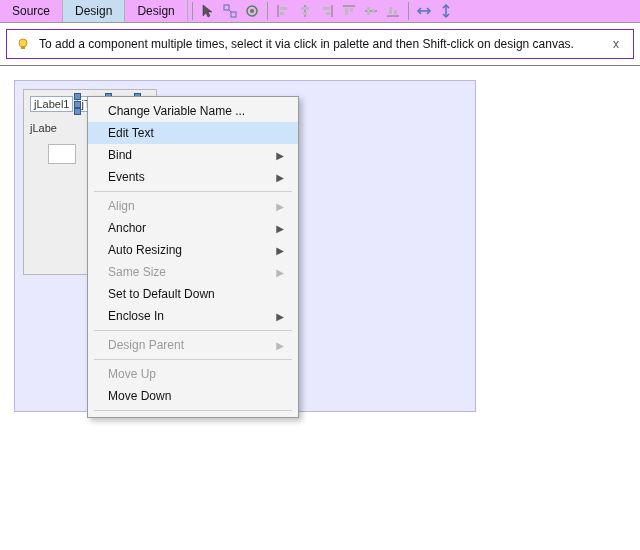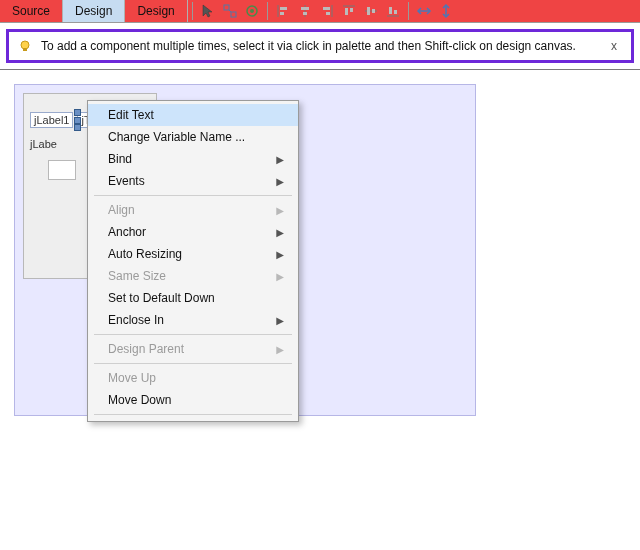--- a/index.html
+++ b/index.html
@@ -1,32 +1,32 @@
 <!DOCTYPE html>
 <html><head>
 <meta charset="utf-8">
 <style>
 html,body{margin:0;padding:0;font-family:"Segoe UI",Tahoma,sans-serif;font-size:12px;color:#111;background:#fff;}
 #app{position:relative;width:640px;height:550px;overflow:hidden;background:#fff;}
-.toolbar{display:flex;align-items:center;height:22px;border-bottom:1px solid #9a9a9a;background:#ef4444;padding:0;}
+.toolbar{display:flex;align-items:center;height:22px;border-bottom:1px solid #9a9a9a;background:#f0abfc;padding:0;}
 .tab{padding:3px 12px;height:16px;line-height:16px;cursor:pointer;border-right:1px solid #b0b0b0;}
 .tab.active{background:#c6dcf1;}
 .vsep{width:1px;height:18px;background:#9a9a9a;margin:0 4px;}
 .ticon{width:18px;height:18px;margin:0 2px;display:flex;align-items:center;justify-content:center;cursor:pointer;}
 .ticon svg{display:block;}
-.hint{display:flex;align-items:center;margin:6px 6px 0 6px;padding:6px 8px;border:3px solid #6d28d9;background:#fff;}
+.hint{display:flex;align-items:center;margin:6px 6px 0 6px;padding:6px 8px;border:1px solid #6d28d9;background:#fff;}
 .bulb{width:16px;height:16px;margin-right:8px;display:flex;align-items:center;justify-content:center;}
 .hint-text{flex:1;}
 .hint-x{padding:0 6px;cursor:pointer;color:#555;}
 .divline{height:1px;background:#7a7a7a;margin:6px 0 0 0;}
 .work{position:relative;padding:14px 0 0 14px;}
 .canvas{position:relative;width:460px;height:330px;background:#e8e8ff;border:1px solid #b6b6e6;}
 .panel{position:absolute;left:8px;top:8px;width:132px;height:184px;background:#eeeeee;border:1px solid #b8b8b8;}
 .rowlbls{display:flex;align-items:center;gap:4px;padding:6px 6px 0 6px;}
-.jlab{font-size:11px;color:#333;background:#fff;border:1px solid #99aacc;padding:1px 3px;margin-top:12px;}
+.jlab{font-size:11px;color:#333;background:#fff;border:1px solid #99aacc;padding:1px 3px;}
 .sel{position:relative;}
 .handle{position:absolute;width:5px;height:5px;background:#6b90c4;border:1px solid #335a8a;}
 .h-tl{left:-4px;top:-4px}.h-tr{right:-4px;top:-4px}.h-bl{left:-4px;bottom:-4px}.h-br{right:-4px;bottom:-4px}
 .h-tc{left:50%;top:-4px;margin-left:-3px}.h-bc{left:50%;bottom:-4px;margin-left:-3px}
 .h-ml{left:-4px;top:50%;margin-top:-3px}.h-mr{right:-4px;top:50%;margin-top:-3px}
 .jlab2{margin:10px 0 0 6px;font-size:11px;color:#333;}
 .smallbox{width:26px;height:18px;border:1px solid #b8b8b8;background:#fff;margin:10px 0 0 24px;}
 .cursor{position:absolute;left:74px;top:16px;pointer-events:none;}
 .ctx{position:absolute;left:72px;top:15px;width:210px;background:#f4f4f4;border:1px solid #9a9a9a;box-shadow:3px 3px 6px rgba(0,0,0,0.25);padding:3px 0;}
 .mi{display:flex;align-items:center;justify-content:space-between;padding:4px 14px 4px 20px;cursor:default;}
@@ -157,27 +157,27 @@
       </div>
       <div class="jlab2" data-interactable="true">jLabe</div>
       <div class="smallbox" data-interactable="true"></div>
     </div>
 
     <svg class="cursor" width="16" height="16" data-interactable="false">
           <polygon points="2,1 2,13 5,10 7,14 9,13 7,9 11,9" fill="#fff" stroke="#000" stroke-width="1"></polygon>
         </svg>
 
     <div class="ctx" data-interactable="false">
+      <div class="mi" data-interactable="true">
+            <span data-interactable="false">Change Variable Name ...</span>
+          </div>
       <div class="mi hl" data-interactable="true">
             <span data-interactable="false">Edit Text</span>
           </div>
       <div class="mi" data-interactable="true">
-            <span data-interactable="false">Change Variable Name ...</span>
-          </div>
-      <div class="mi" data-interactable="true">
             <span data-interactable="false">Bind</span>
             <span class="arrow" data-interactable="false">▶</span>
           </div>
       <div class="mi" data-interactable="true">
             <span data-interactable="false">Events</span>
             <span class="arrow" data-interactable="false">▶</span>
           </div>
       <div class="msep" data-interactable="false"></div>
       <div class="mi dis" data-interactable="false">
             <span data-interactable="false">Align</span>

